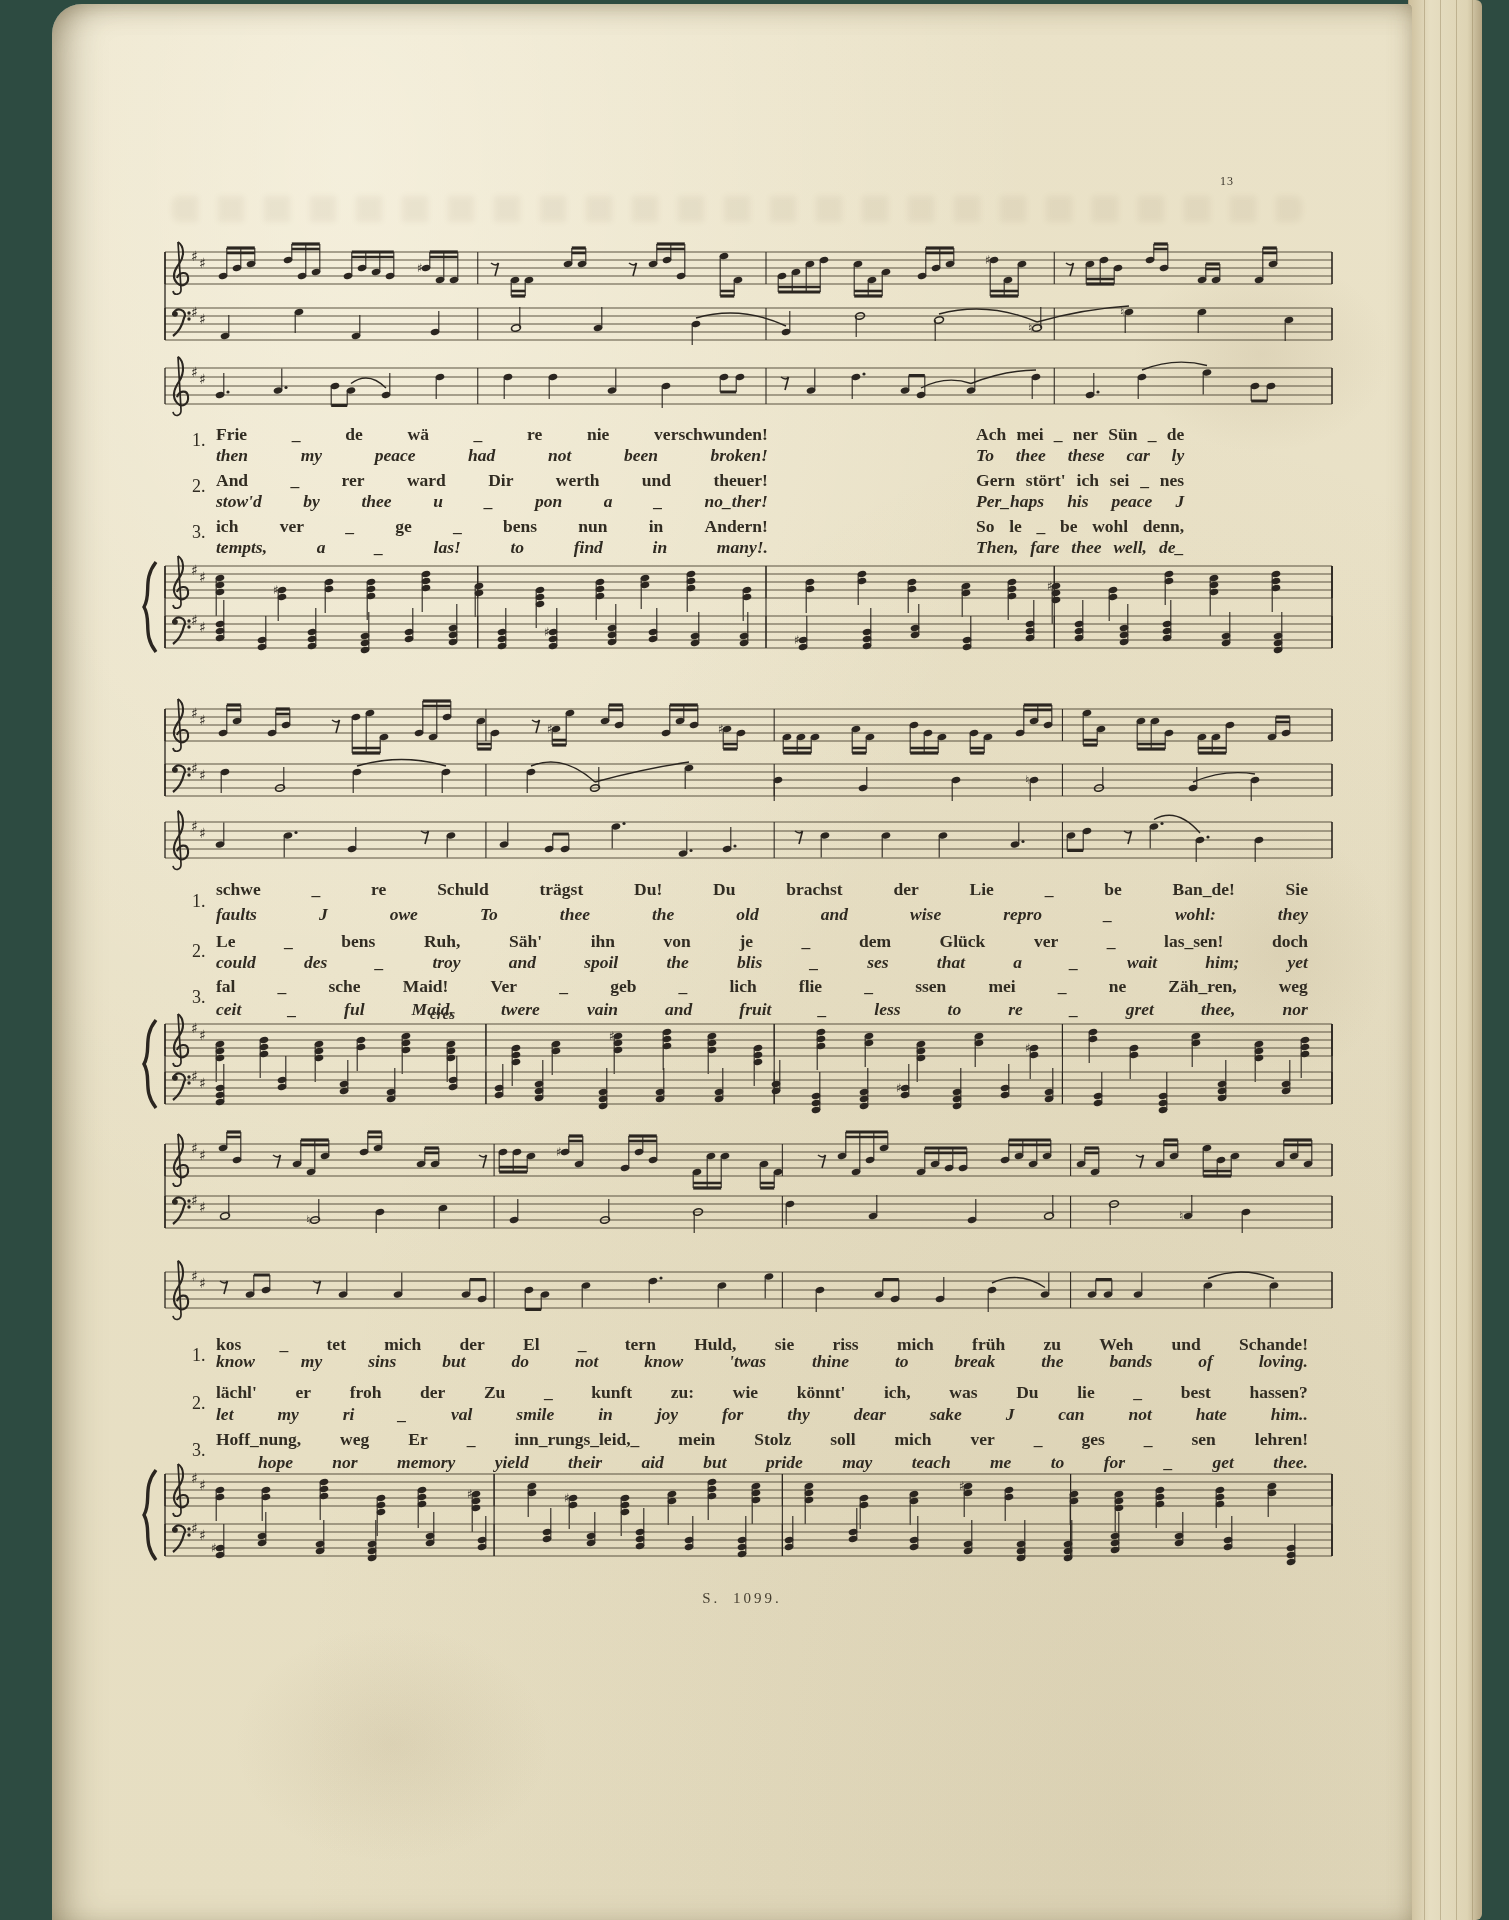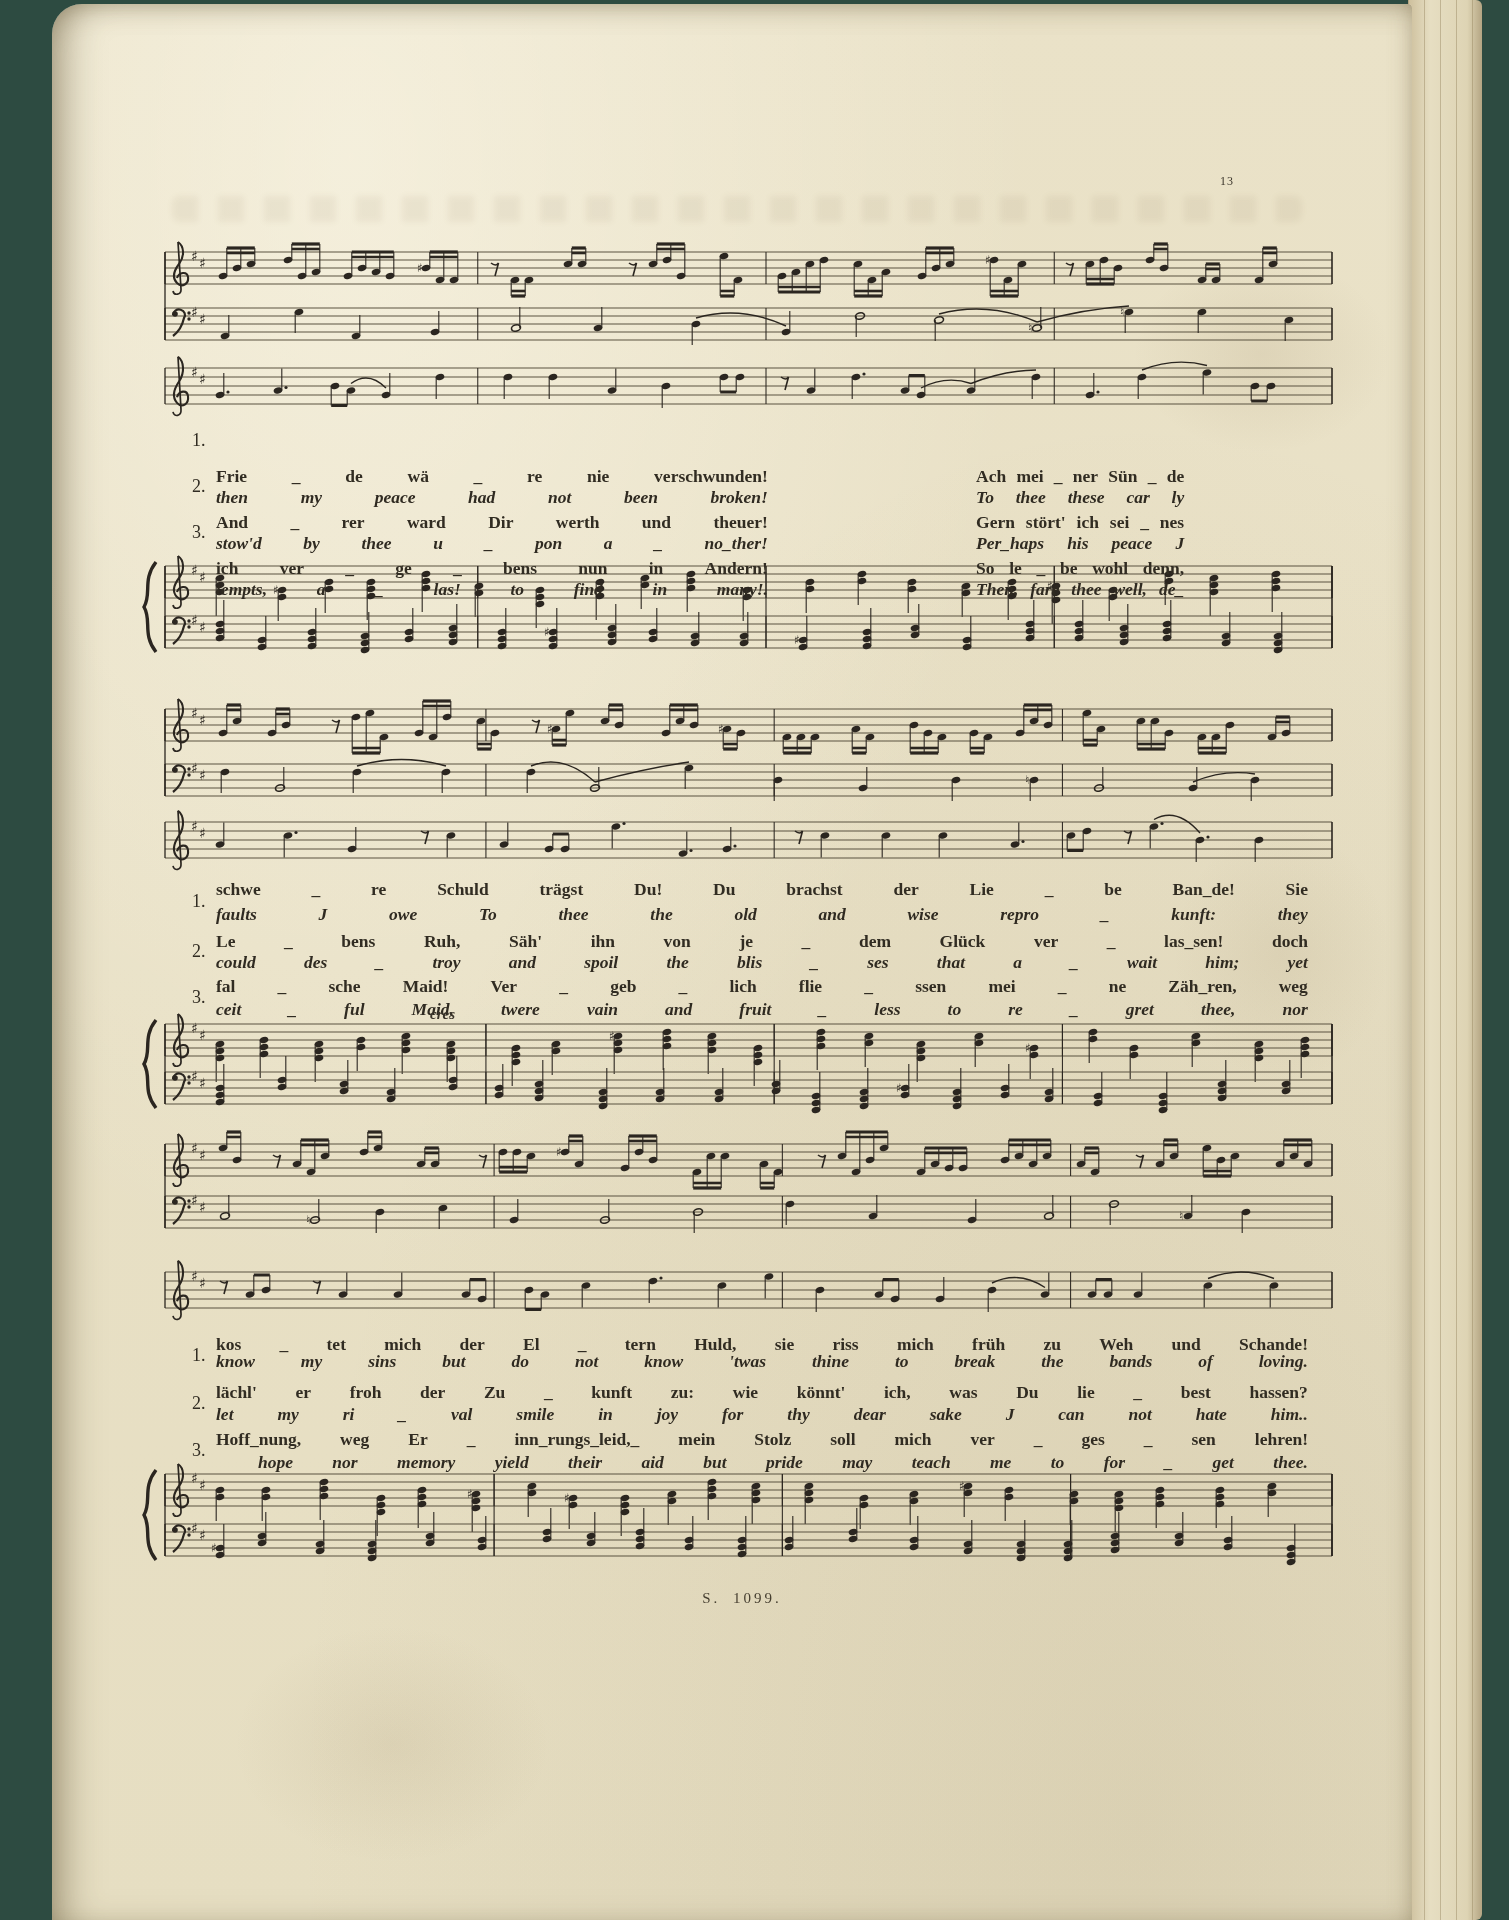--- a/index.html
+++ b/index.html
@@ -45,21 +45,21 @@
     font-size:15px;color:#463f30;letter-spacing:3px;word-spacing:6px;
   }
   .system{position:absolute;left:86px;width:1198px;}
   .system svg{position:absolute;left:0;top:0;}
   .lyrics{position:absolute;}
   .lline{position:absolute;left:0;right:0;display:flex;justify-content:space-between;white-space:nowrap;}
   .seg{display:flex;justify-content:space-between;}
   .seg-full{width:100%;}
   .seg-l{width:57%;}
   .seg-r{width:21.5%;}
-  .split-pad{padding-right:6%;margin-top:42px;}
+  .split-pad{padding-right:6%;}
   .de{font:700 17.5px "Liberation Serif","DejaVu Serif",serif;color:#312c22;}
   .en{font:italic 700 17.5px "Liberation Serif","DejaVu Serif",serif;color:#2f2a21;}
   .w{display:inline-block;}
   .vnum{position:absolute;font:400 18px "Liberation Serif","DejaVu Serif",serif;color:#312c22;}
   .cres{position:absolute;font:italic 700 15px "Liberation Serif","DejaVu Serif",serif;color:#3a342a;}
 </style>
 </head>
 <body>
 
 <div class="edge-stack"></div>
@@ -1142,21 +1142,21 @@
               <span class="w">J</span>
               <span class="w">owe</span>
               <span class="w">To</span>
               <span class="w">thee</span>
               <span class="w">the</span>
               <span class="w">old</span>
               <span class="w">and</span>
               <span class="w">wise</span>
               <span class="w">repro</span>
               <span class="w">_</span>
-              <span class="w">kunft:</span>
+              <span class="w">wohl:</span>
               <span class="w">they</span>
             </div>
           </div>
           <div class="vnum" style="left: -24px; top: 67px;">2.</div>
           <div class="lline de" style="top: 57px;">
             <div class="seg seg-full">
               <span class="w">Le</span>
               <span class="w">_</span>
               <span class="w">bens</span>
               <span class="w">Ruh,</span>

